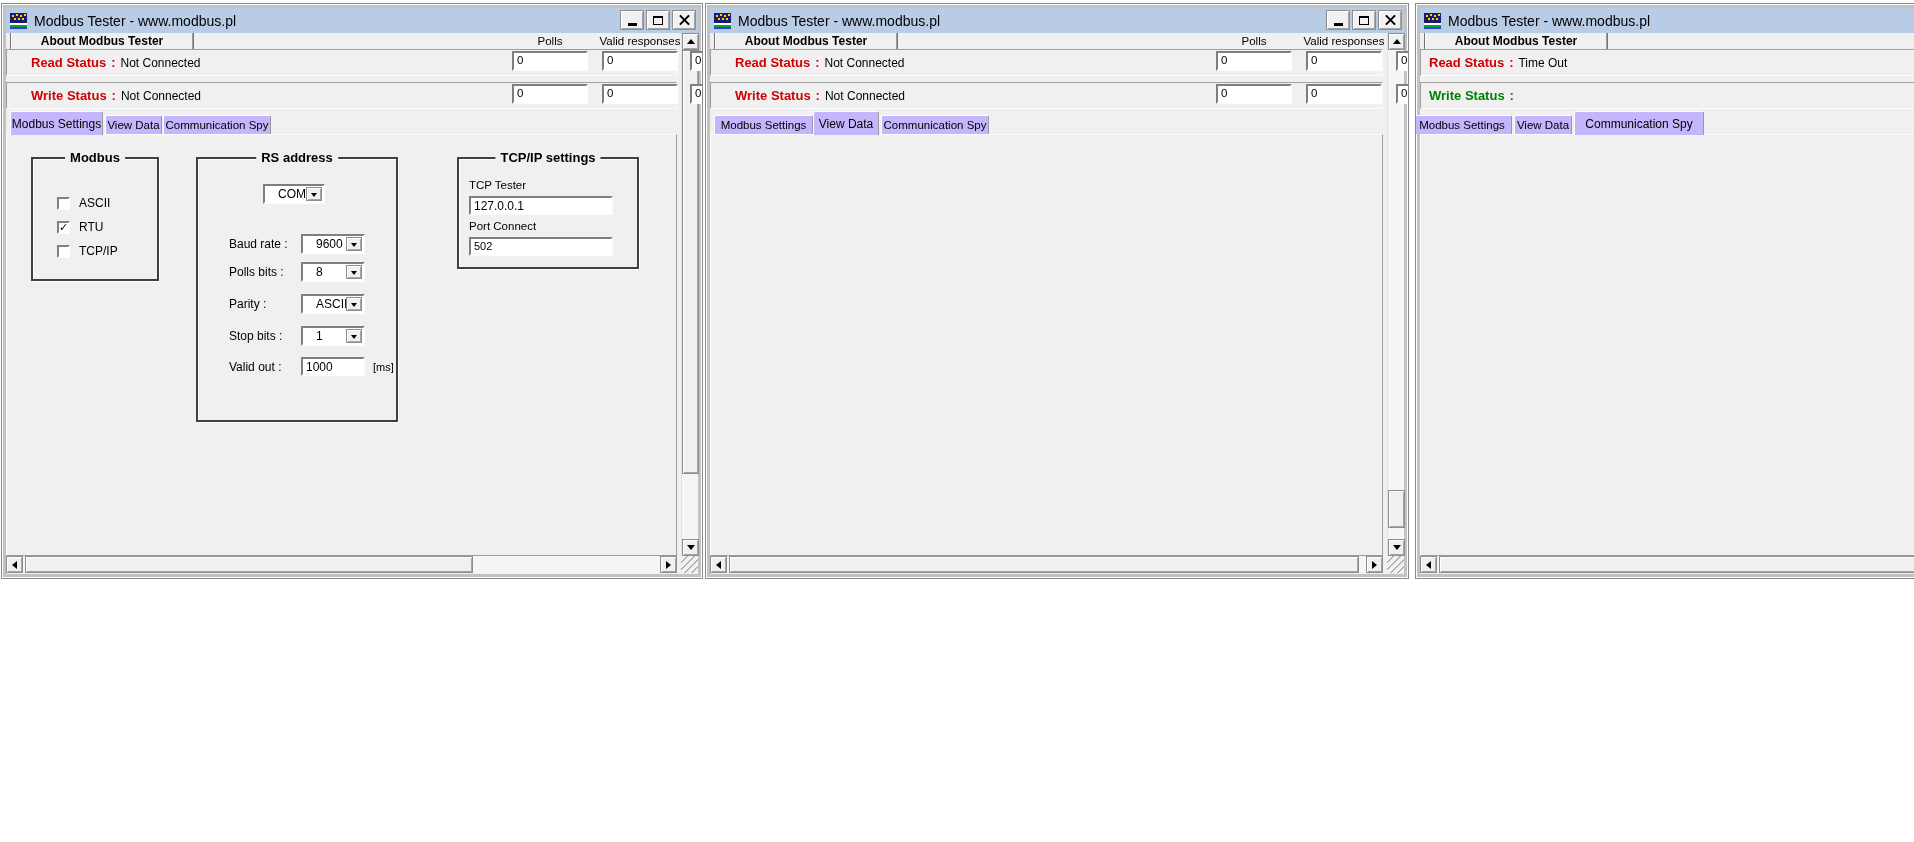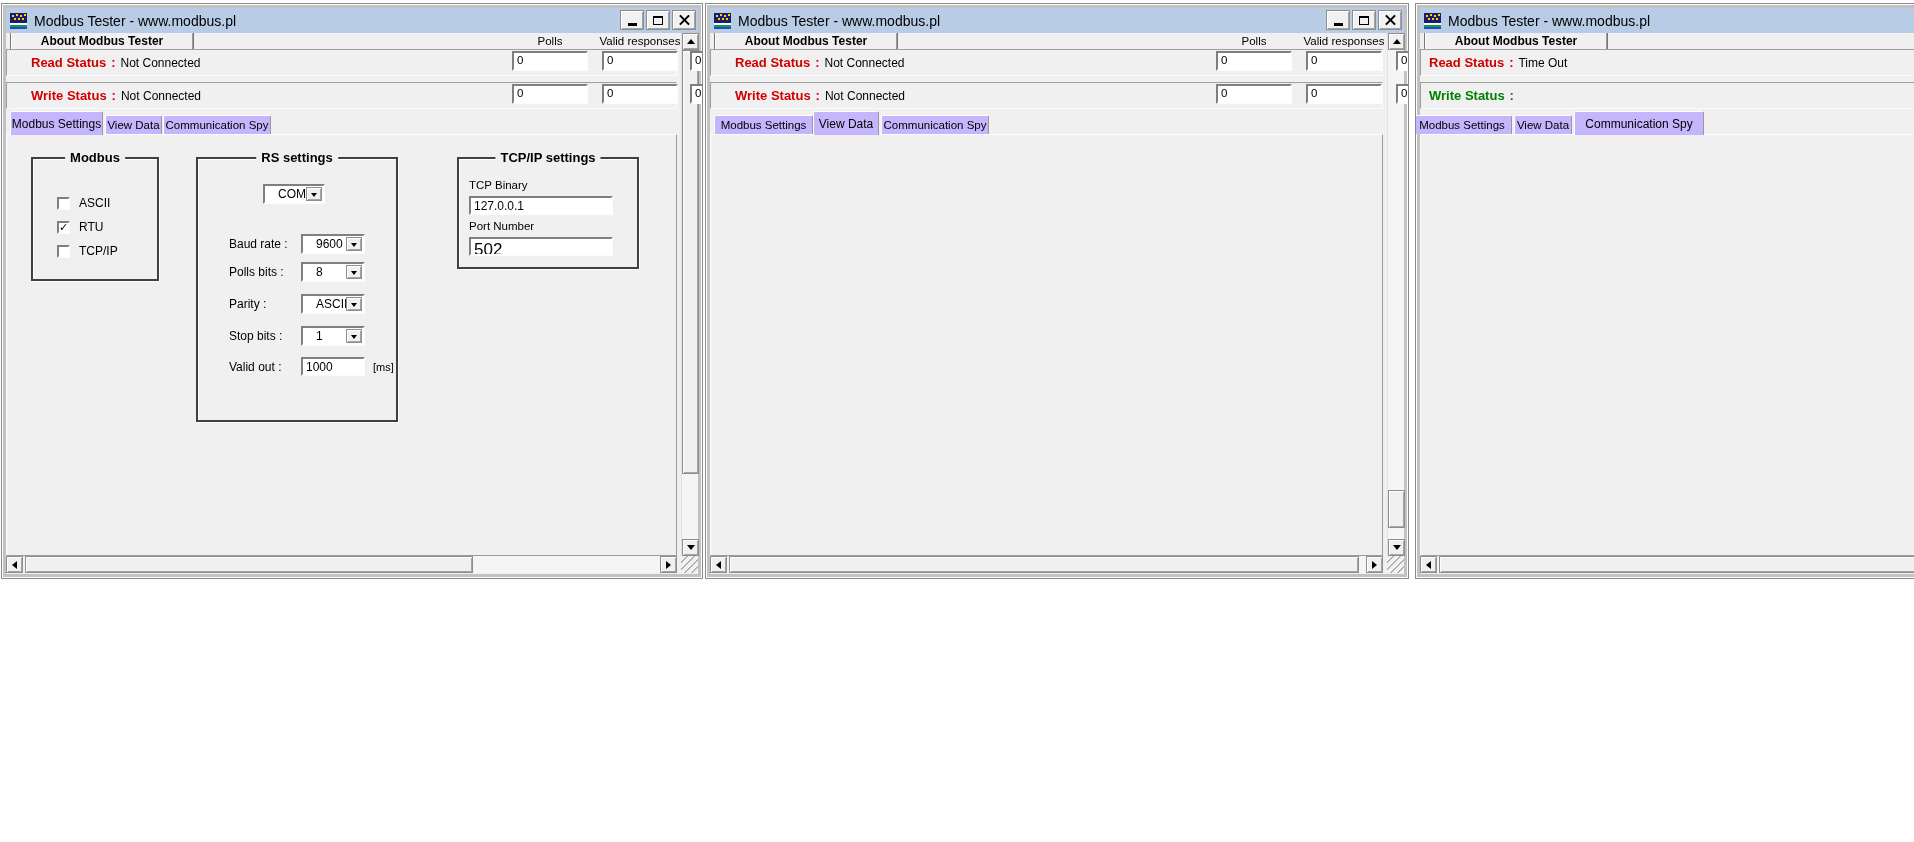--- a/index.html
+++ b/index.html
@@ -195,21 +195,21 @@
         <span class="chkbox">✓</span>
         <span class="chklabel">RTU</span>
       </div>
       <div class="chkrow" style="left:24px;top:85px">
         <span class="chkbox"></span>
         <span class="chklabel">TCP/IP</span>
       </div>
     </div>
 
     <div class="groupbox" style="left:189px;top:22px;width:202px;height:265px">
-      <span class="grouplabel">RS settings</span>
+      <span class="grouplabel">RS address</span>
       <div class="combo" style="left:65px;top:25px;width:62px;height:20px">
         <span>COM1</span>
         <span class="ddbtn">
             <span class="tri-down"></span>
           </span>
       </div>
       <span class="rowlabel" style="left:31px;top:78px">Baud rate :</span>
       <div class="combo" style="left:103px;top:75px;width:64px;height:20px">
         <span>9600</span>
         <span class="ddbtn">
@@ -237,24 +237,24 @@
             <span class="tri-down"></span>
           </span>
       </div>
       <span class="rowlabel" style="left:31px;top:201px">Valid out :</span>
       <div class="field" style="left:103px;top:198px;width:64px;height:19px;font-size:12px">1000</div>
       <span class="unit" style="left:175px;top:202px">[ms]</span>
     </div>
 
     <div class="groupbox" style="left:450px;top:22px;width:182px;height:112px">
       <span class="grouplabel">TCP/IP settings</span>
-      <span class="rowlabel" style="left:10px;top:20px;font-size:11.5px">TCP Binary</span>
+      <span class="rowlabel" style="left:10px;top:20px;font-size:11.5px">TCP Tester</span>
       <div class="field" style="left:10px;top:37px;width:144px;height:19px;font-size:12px">127.0.0.1</div>
-      <span class="rowlabel" style="left:10px;top:61px;font-size:11.5px">Port Number</span>
-      <div class="field" style="left:10px;top:78px;width:144px;height:19px;font-size:17px">502</div>
+      <span class="rowlabel" style="left:10px;top:61px;font-size:11.5px">Port Connect</span>
+      <div class="field" style="left:10px;top:78px;width:144px;height:19px;font-size:11px">502</div>
     </div>
   </div>
 
   <div class="vscroll">
     <span class="sbtn" style="left:0;top:0">
         <span class="tri-up"></span>
       </span>
     <span class="sthumb" style="left:0;top:17px;width:17px;height:424px"></span>
     <span class="sbtn" style="left:0;bottom:0">
         <span class="tri-dn"></span>

